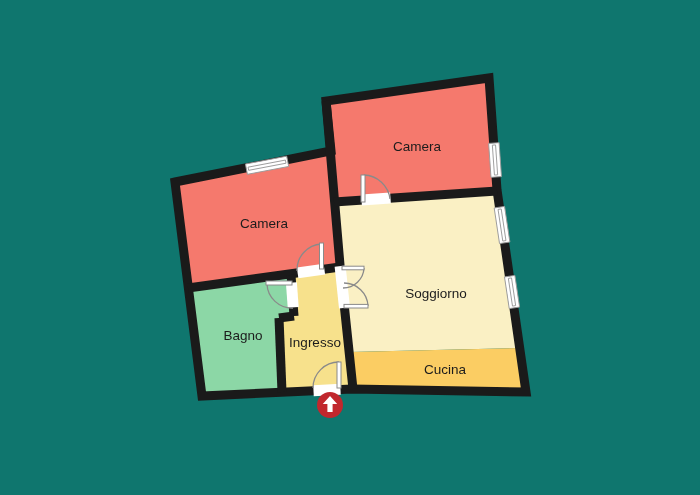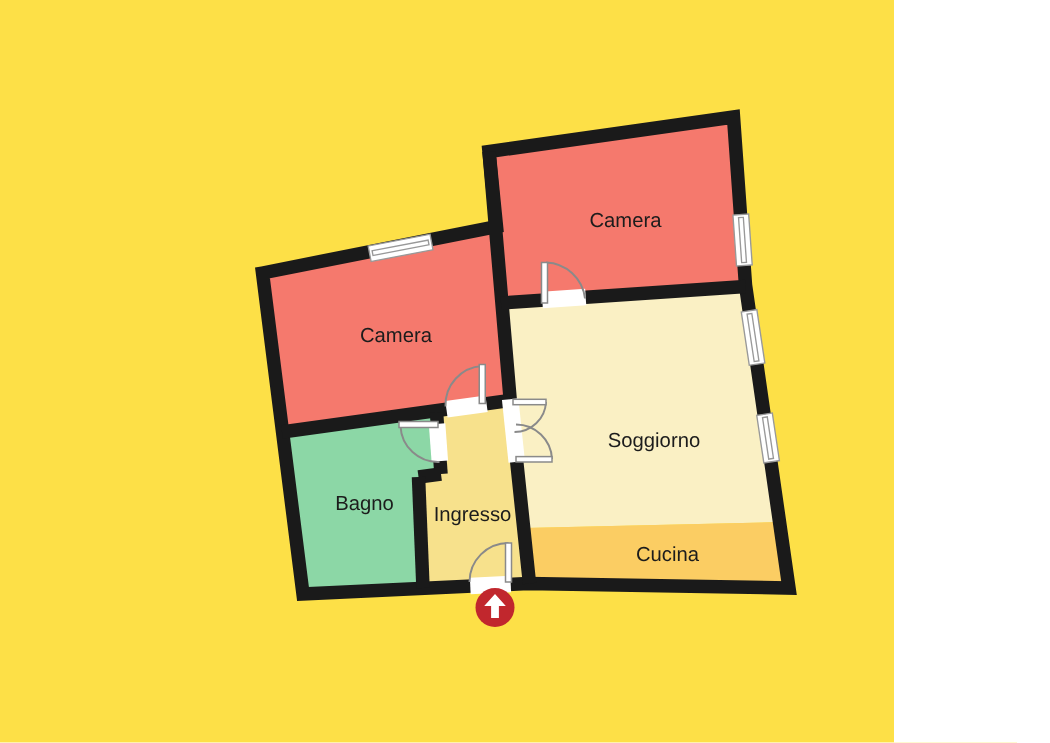--- a/index.html
+++ b/index.html
@@ -1,17 +1,17 @@
 <!DOCTYPE html>
 <html><head>
 <meta charset="utf-8">
 <style>
   html,body{margin:0;padding:0;background:#ffffff;}
   .stage{
-    width:596px;height:495px;position:relative;background:#fde047;overflow:hidden;
+    width:700px;height:495px;position:relative;background:#0f766e;overflow:hidden;
     font-family:"Liberation Sans", sans-serif;
   }
   svg text{
     font-family:"Liberation Sans", sans-serif;
     font-size:13.5px;
     fill:#1c1c1c;
   }
   .leaf{fill:#ffffff;stroke:#8a8a8a;stroke-width:1;}
   .arc{fill:none;stroke:#8a8a8a;stroke-width:1.3;}
   .gap{fill:#ffffff;stroke:none;}

